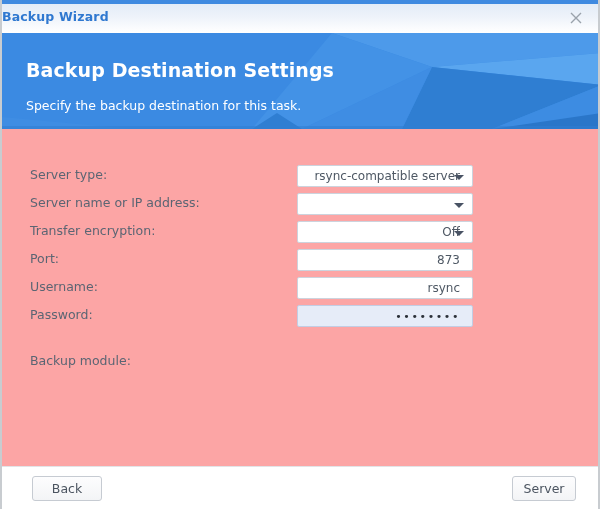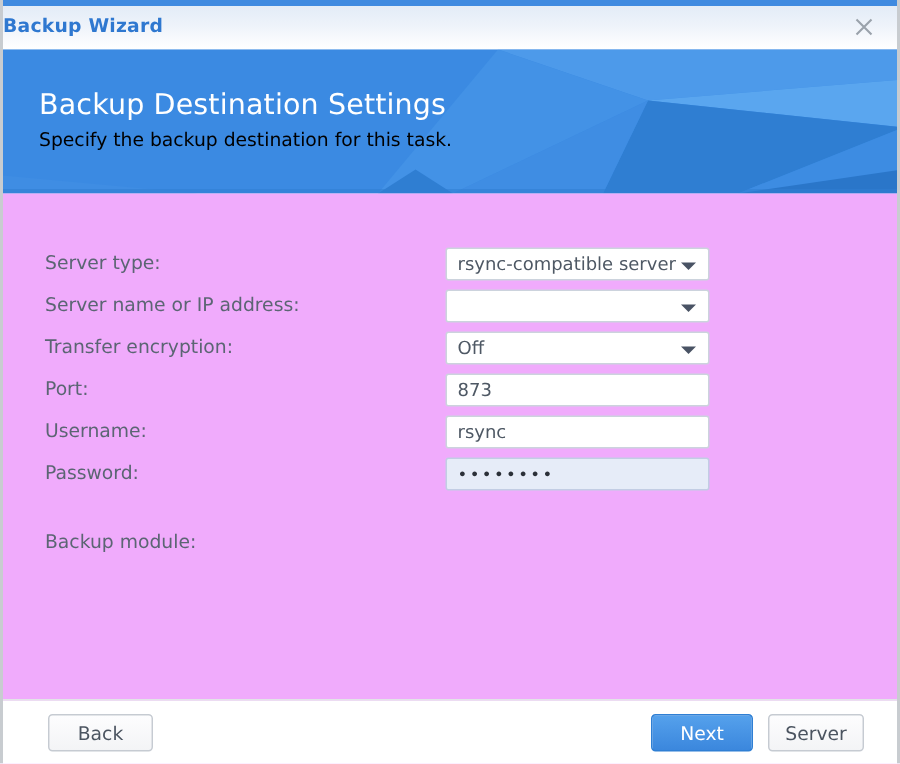--- a/index.html
+++ b/index.html
@@ -76,37 +76,37 @@
     display: block;
   }
   .banner-text {
     position: absolute;
     left: 24px;
     top: 26px;
     z-index: 2;
   }
   .banner-title {
     font-size: 19px;
-    font-weight: normal;
+    font-weight: bold;
     color: #ffffff;
     letter-spacing: 0.1px;
     line-height: 23px;
   }
   .banner-sub {
     font-size: 12.5px;
-    color: #000000;
+    color: #ffffff;
     line-height: 18px;
-    margin-top: 2px;
+    margin-top: 15px;
   }
 
   
   .content {
     position: relative;
     height: 338px;
-    background: #f0abfc;
+    background: #fca5a5;
   }
   .form-row {
     position: absolute;
     left: 0;
     right: 0;
     height: 22px;
   }
   .form-label {
     position: absolute;
     left: 28px;
@@ -131,20 +131,21 @@
   }
   .field-value {
     position: absolute;
     left: 7px;
     top: 3px;
     right: 12px;
     font-size: 12px;
     color: #4e5864;
     white-space: nowrap;
     overflow: hidden;
+    text-align: right;
   }
   .field-value.pw {
     font-size: 11px;
     letter-spacing: 1.6px;
     color: #2b3038;
     top: 4px;
   }
   .caret {
     position: absolute;
     right: 8px;
@@ -272,17 +273,16 @@
     </div>
 
     <div class="form-row" style="top:222px">
       <div class="form-label">Backup module:</div>
     </div>
 
   </div>
 
   <div class="footer">
     <div class="btn btn-back">Back</div>
-    <div class="btn btn-next">Next</div>
     <div class="btn btn-cancel">Server</div>
   </div>
 
 </div>
 
 </body></html>

